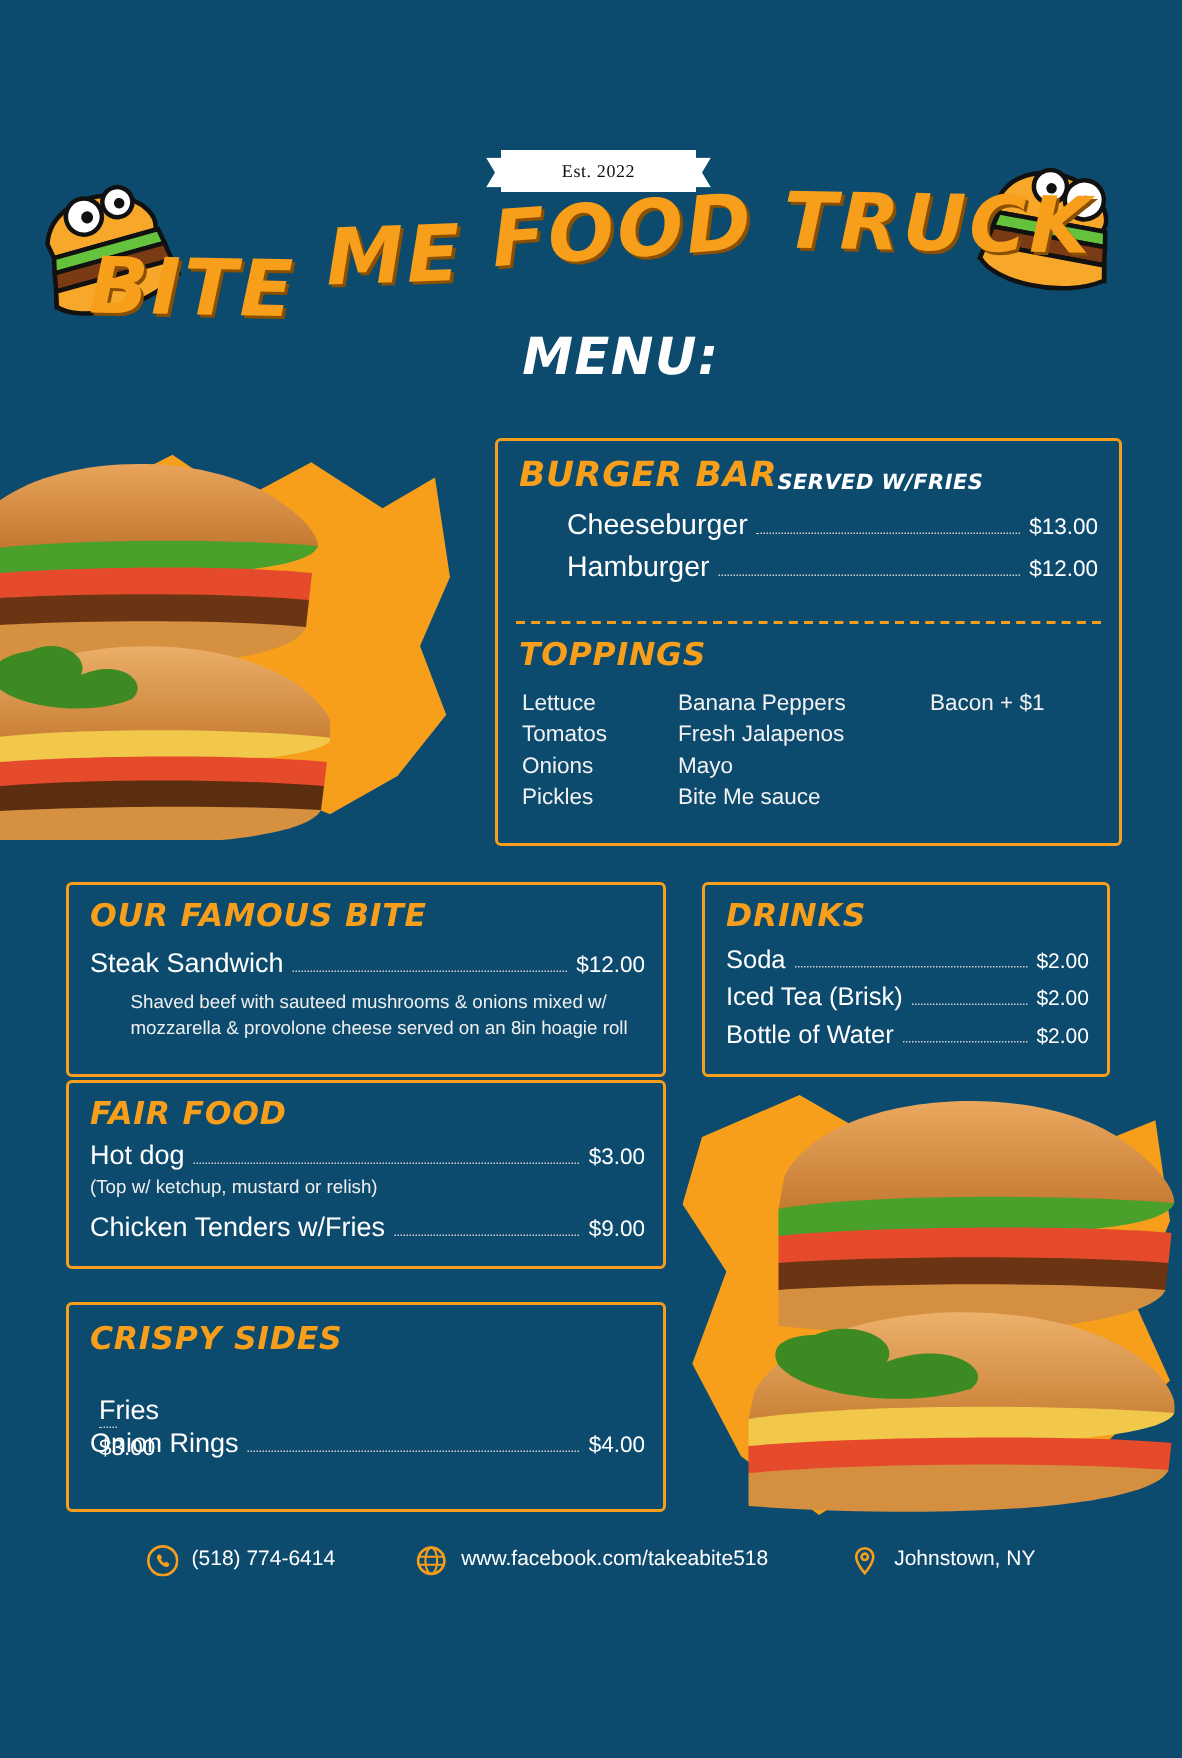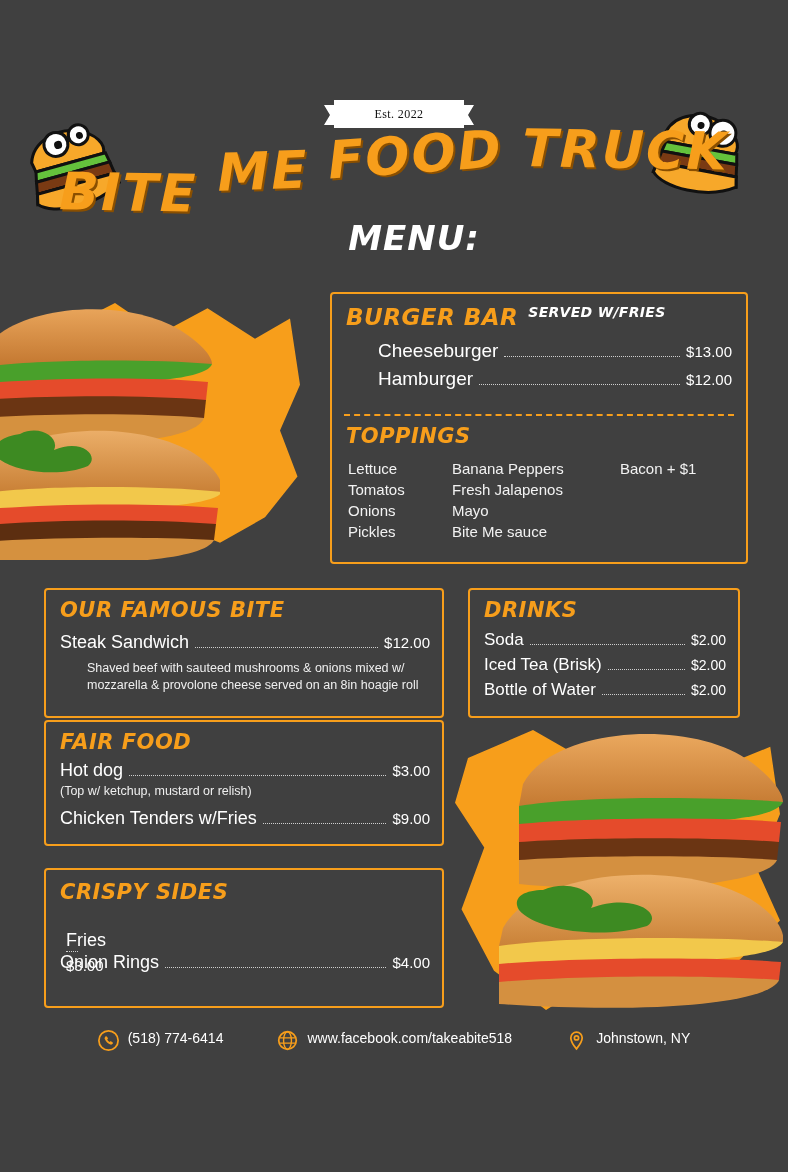--- a/index.html
+++ b/index.html
@@ -11,21 +11,21 @@
     width: 788px;
     height: 1172px;
     position: relative;
     overflow: hidden;
     font-family: "Liberation Sans", sans-serif;
     color: #ffffff;
   }
   .page {
     position: absolute;
     inset: 0;
-    background: #404040;
+    background: #0c4a6e;
   }
 
   
   .est-ribbon {
     position: absolute;
     left: 334px;
     top: 100px;
     width: 130px;
     height: 28px;
   }
@@ -172,21 +172,21 @@
     margin: 0 6px 5px 6px;
     min-width: 12px;
   }
   .row .pr {
     color: #ffffff;
     font-family: "Liberation Sans", sans-serif;
   }
 
   
   #burger-bar { left: 330px; top: 292px; width: 418px; height: 272px; }
-  #burger-bar .hd { position: absolute; left: 14px; top: 10px; display: flex; align-items: flex-start; gap: 10px; }
+  #burger-bar .hd { position: absolute; left: 14px; top: 10px; display: flex; align-items: flex-end; }
   #burger-bar .hd .box-title { font-size: 23px; }
   #burger-bar .items { position: absolute; left: 14px; top: 46px; right: 14px; margin-left: 32px; }
   #burger-bar .items .row { font-size: 19px; margin-bottom: 6px; }
   #burger-bar .items .row .pr { font-size: 15px; }
   .dash-div {
     position: absolute;
     left: 12px; right: 12px;
     top: 120px;
     border-top: 2px dashed #F79E1B;
   }

